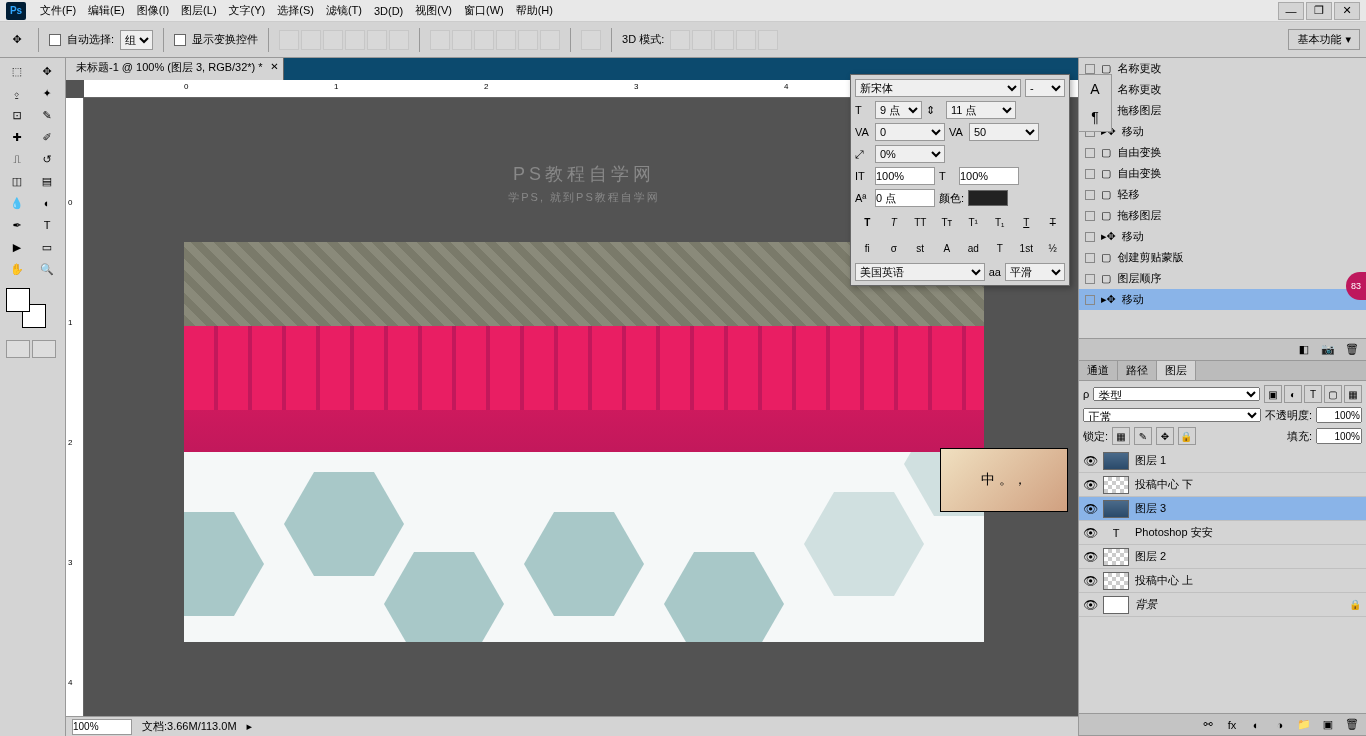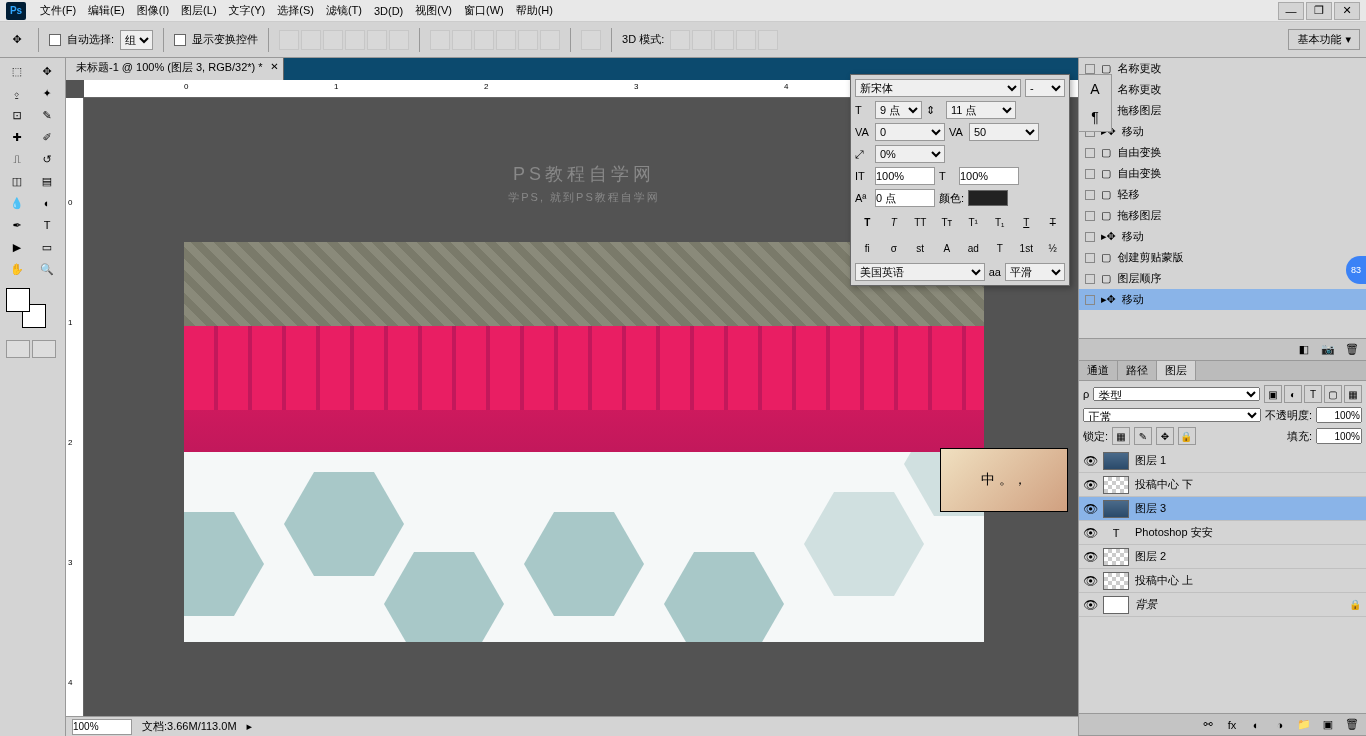--- a/index.html
+++ b/index.html
@@ -81,21 +81,21 @@
 .char-panel .cp-tab.active { background: #d4d4d4; }
 .char-panel .cp-body { padding: 4px; display: flex; flex-direction: column; gap: 4px; }
 .char-panel .cp-row { display: flex; align-items: center; gap: 4px; }
 .char-panel select, .char-panel input { height: 18px; font-size: 11px; border: 1px solid #999; }
 .char-panel .cp-icon { width: 16px; font-size: 11px; }
 .char-panel .style-row { display: flex; gap: 2px; justify-content: space-around; padding: 2px 0; }
 .char-panel .style-btn { width: 20px; height: 18px; display: flex; align-items: center; justify-content: center; font-size: 10px; cursor: pointer; border: 1px solid transparent; }
 .char-panel .color-swatch { width: 40px; height: 16px; background: #222; border: 1px solid #666; }
 .side-icons { position: absolute; left: 1078px; top: 74px; width: 34px; background: #d4d4d4; border: 1px solid #999; display: flex; flex-direction: column; align-items: center; padding: 4px 0; gap: 8px; z-index: 90; }
 .side-icons .si { width: 22px; height: 20px; display: flex; align-items: center; justify-content: center; font-size: 14px; cursor: pointer; }
-.green-badge { position: absolute; right: 0; top: 256px; width: 20px; height: 28px; background: #3b82f6; border-radius: 14px 0 0 14px; color: #fff; display: flex; align-items: center; justify-content: center; font-size: 9px; z-index: 200; }
+.green-badge { position: absolute; right: 0; top: 272px; width: 20px; height: 28px; background: #be185d; border-radius: 14px 0 0 14px; color: #fff; display: flex; align-items: center; justify-content: center; font-size: 9px; z-index: 200; }
 </style>
 </head>
 <body>
 
 <div class="menubar">
   <div class="ps-logo">Ps</div>
   <div class="menu-item">文件(F)</div>
   <div class="menu-item">编辑(E)</div>
   <div class="menu-item">图像(I)</div>
   <div class="menu-item">图层(L)</div>

